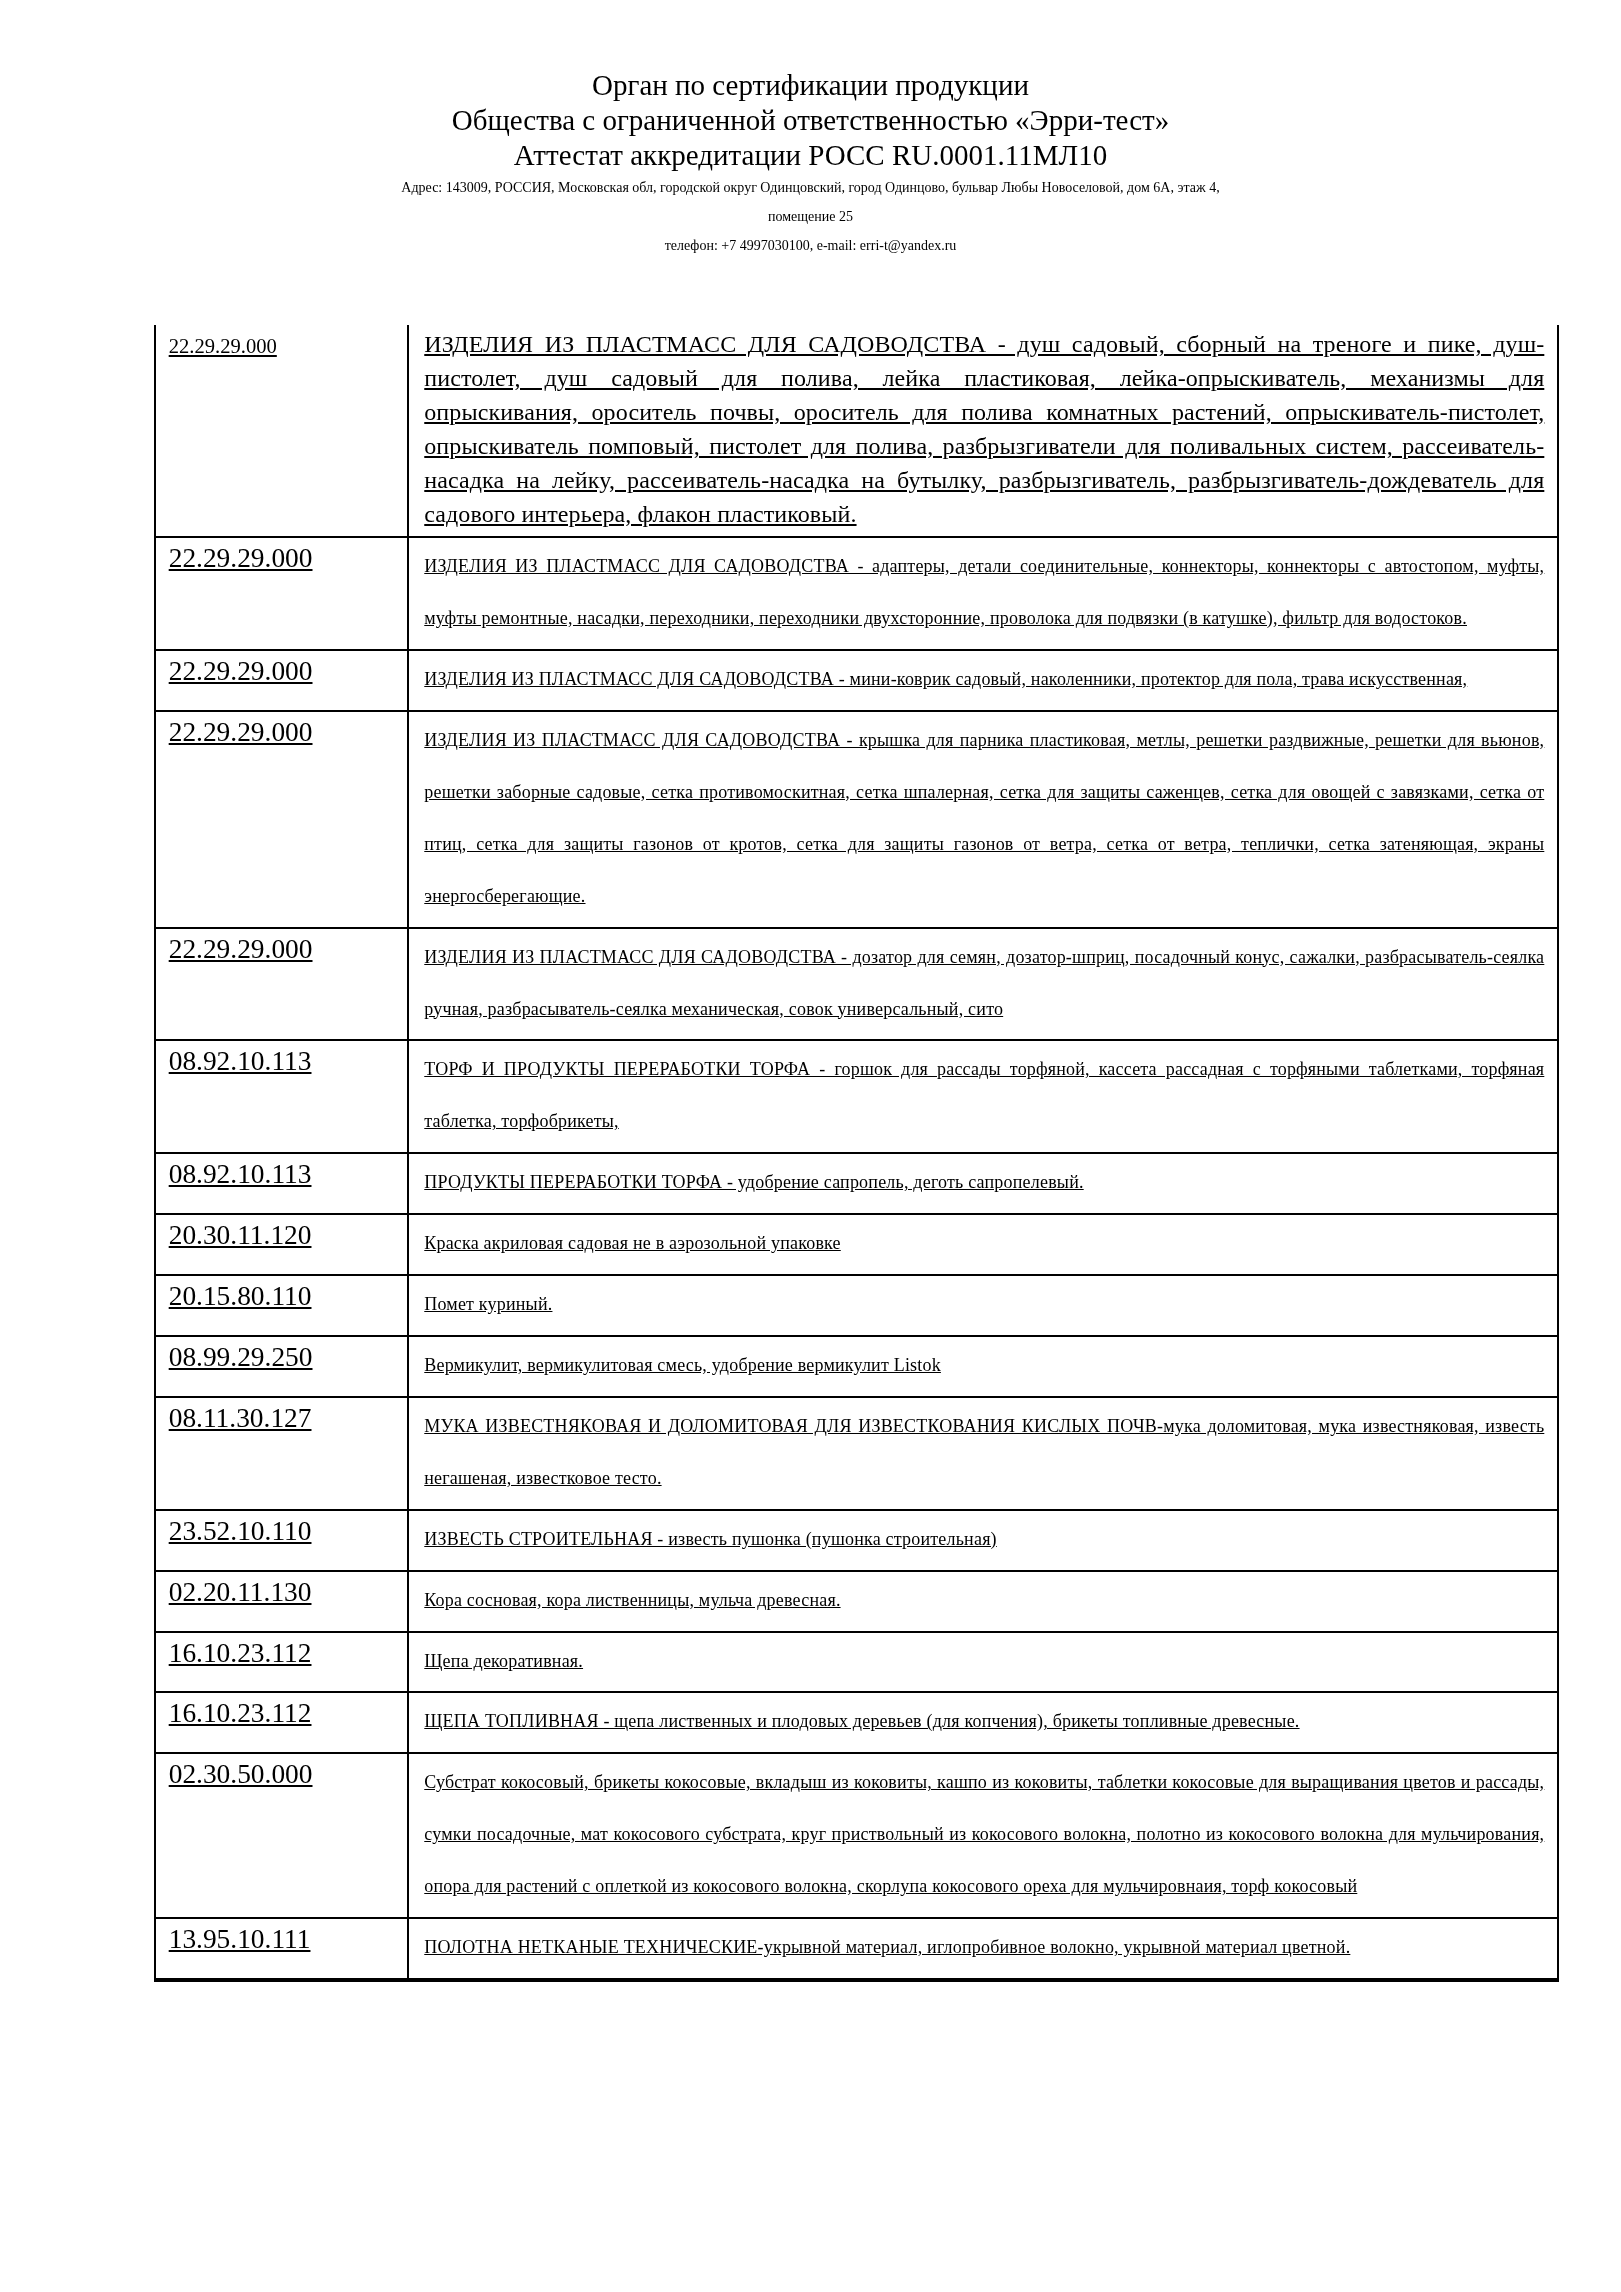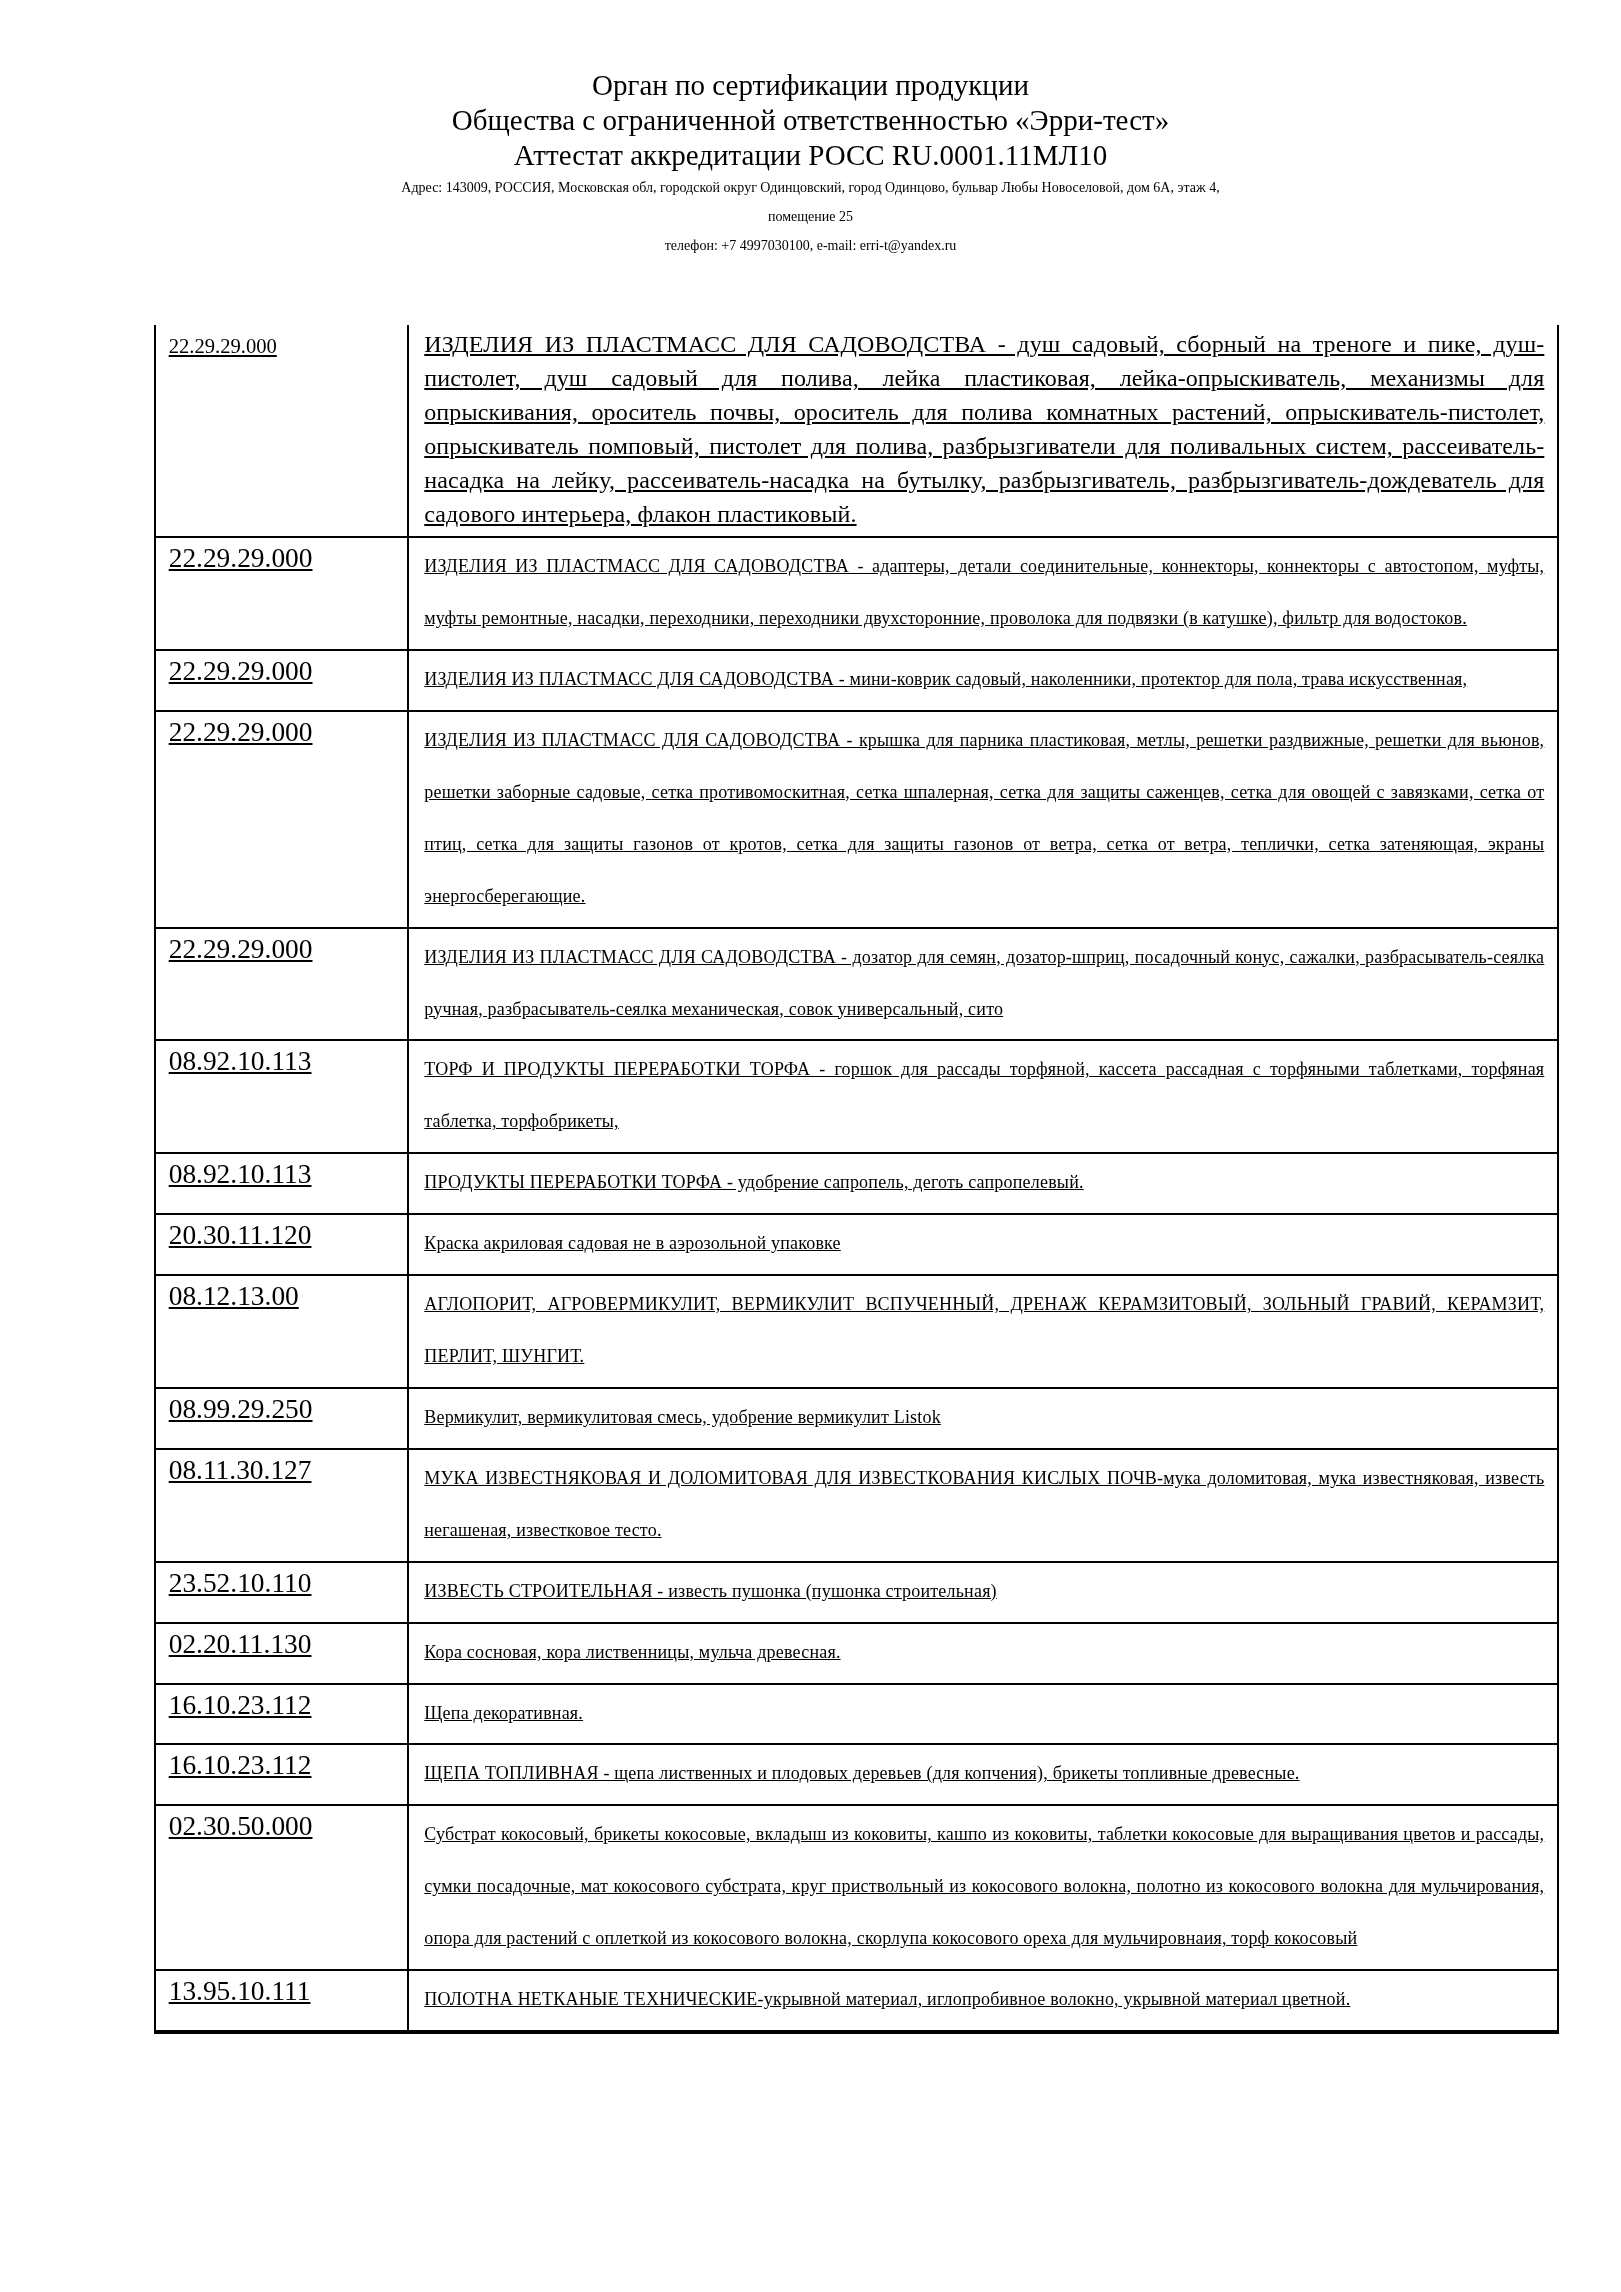--- a/index.html
+++ b/index.html
@@ -88,22 +88,22 @@
     </tr>
         <tr>
       <td class="code-cell">08.92.10.113</td>
       <td class="desc-cell">ПРОДУКТЫ ПЕРЕРАБОТКИ ТОРФА - удобрение сапропель, деготь сапропелевый.</td>
     </tr>
         <tr>
       <td class="code-cell">20.30.11.120</td>
       <td class="desc-cell">Краска акриловая садовая не в аэрозольной упаковке</td>
     </tr>
         <tr>
-      <td class="code-cell">08.12.13.00</td>
-      <td class="desc-cell">АГЛОПОРИТ, АГРОВЕРМИКУЛИТ, ВЕРМИКУЛИТ ВСПУЧЕННЫЙ, ДРЕНАЖ КЕРАМЗИТОВЫЙ, ЗОЛЬНЫЙ ГРАВИЙ, КЕРАМЗИТ, ПЕРЛИТ, ШУНГИТ.</td>
+      <td class="code-cell">20.15.80.110</td>
+      <td class="desc-cell">Помет куриный.</td>
     </tr>
         <tr>
       <td class="code-cell">08.99.29.250</td>
       <td class="desc-cell">Вермикулит, вермикулитовая смесь, удобрение вермикулит Listok</td>
     </tr>
         <tr>
       <td class="code-cell">08.11.30.127</td>
       <td class="desc-cell">МУКА ИЗВЕСТНЯКОВАЯ И ДОЛОМИТОВАЯ ДЛЯ ИЗВЕСТКОВАНИЯ КИСЛЫХ ПОЧВ-мука доломитовая, мука известняковая, известь негашеная, известковое тесто.</td>
     </tr>
         <tr>

